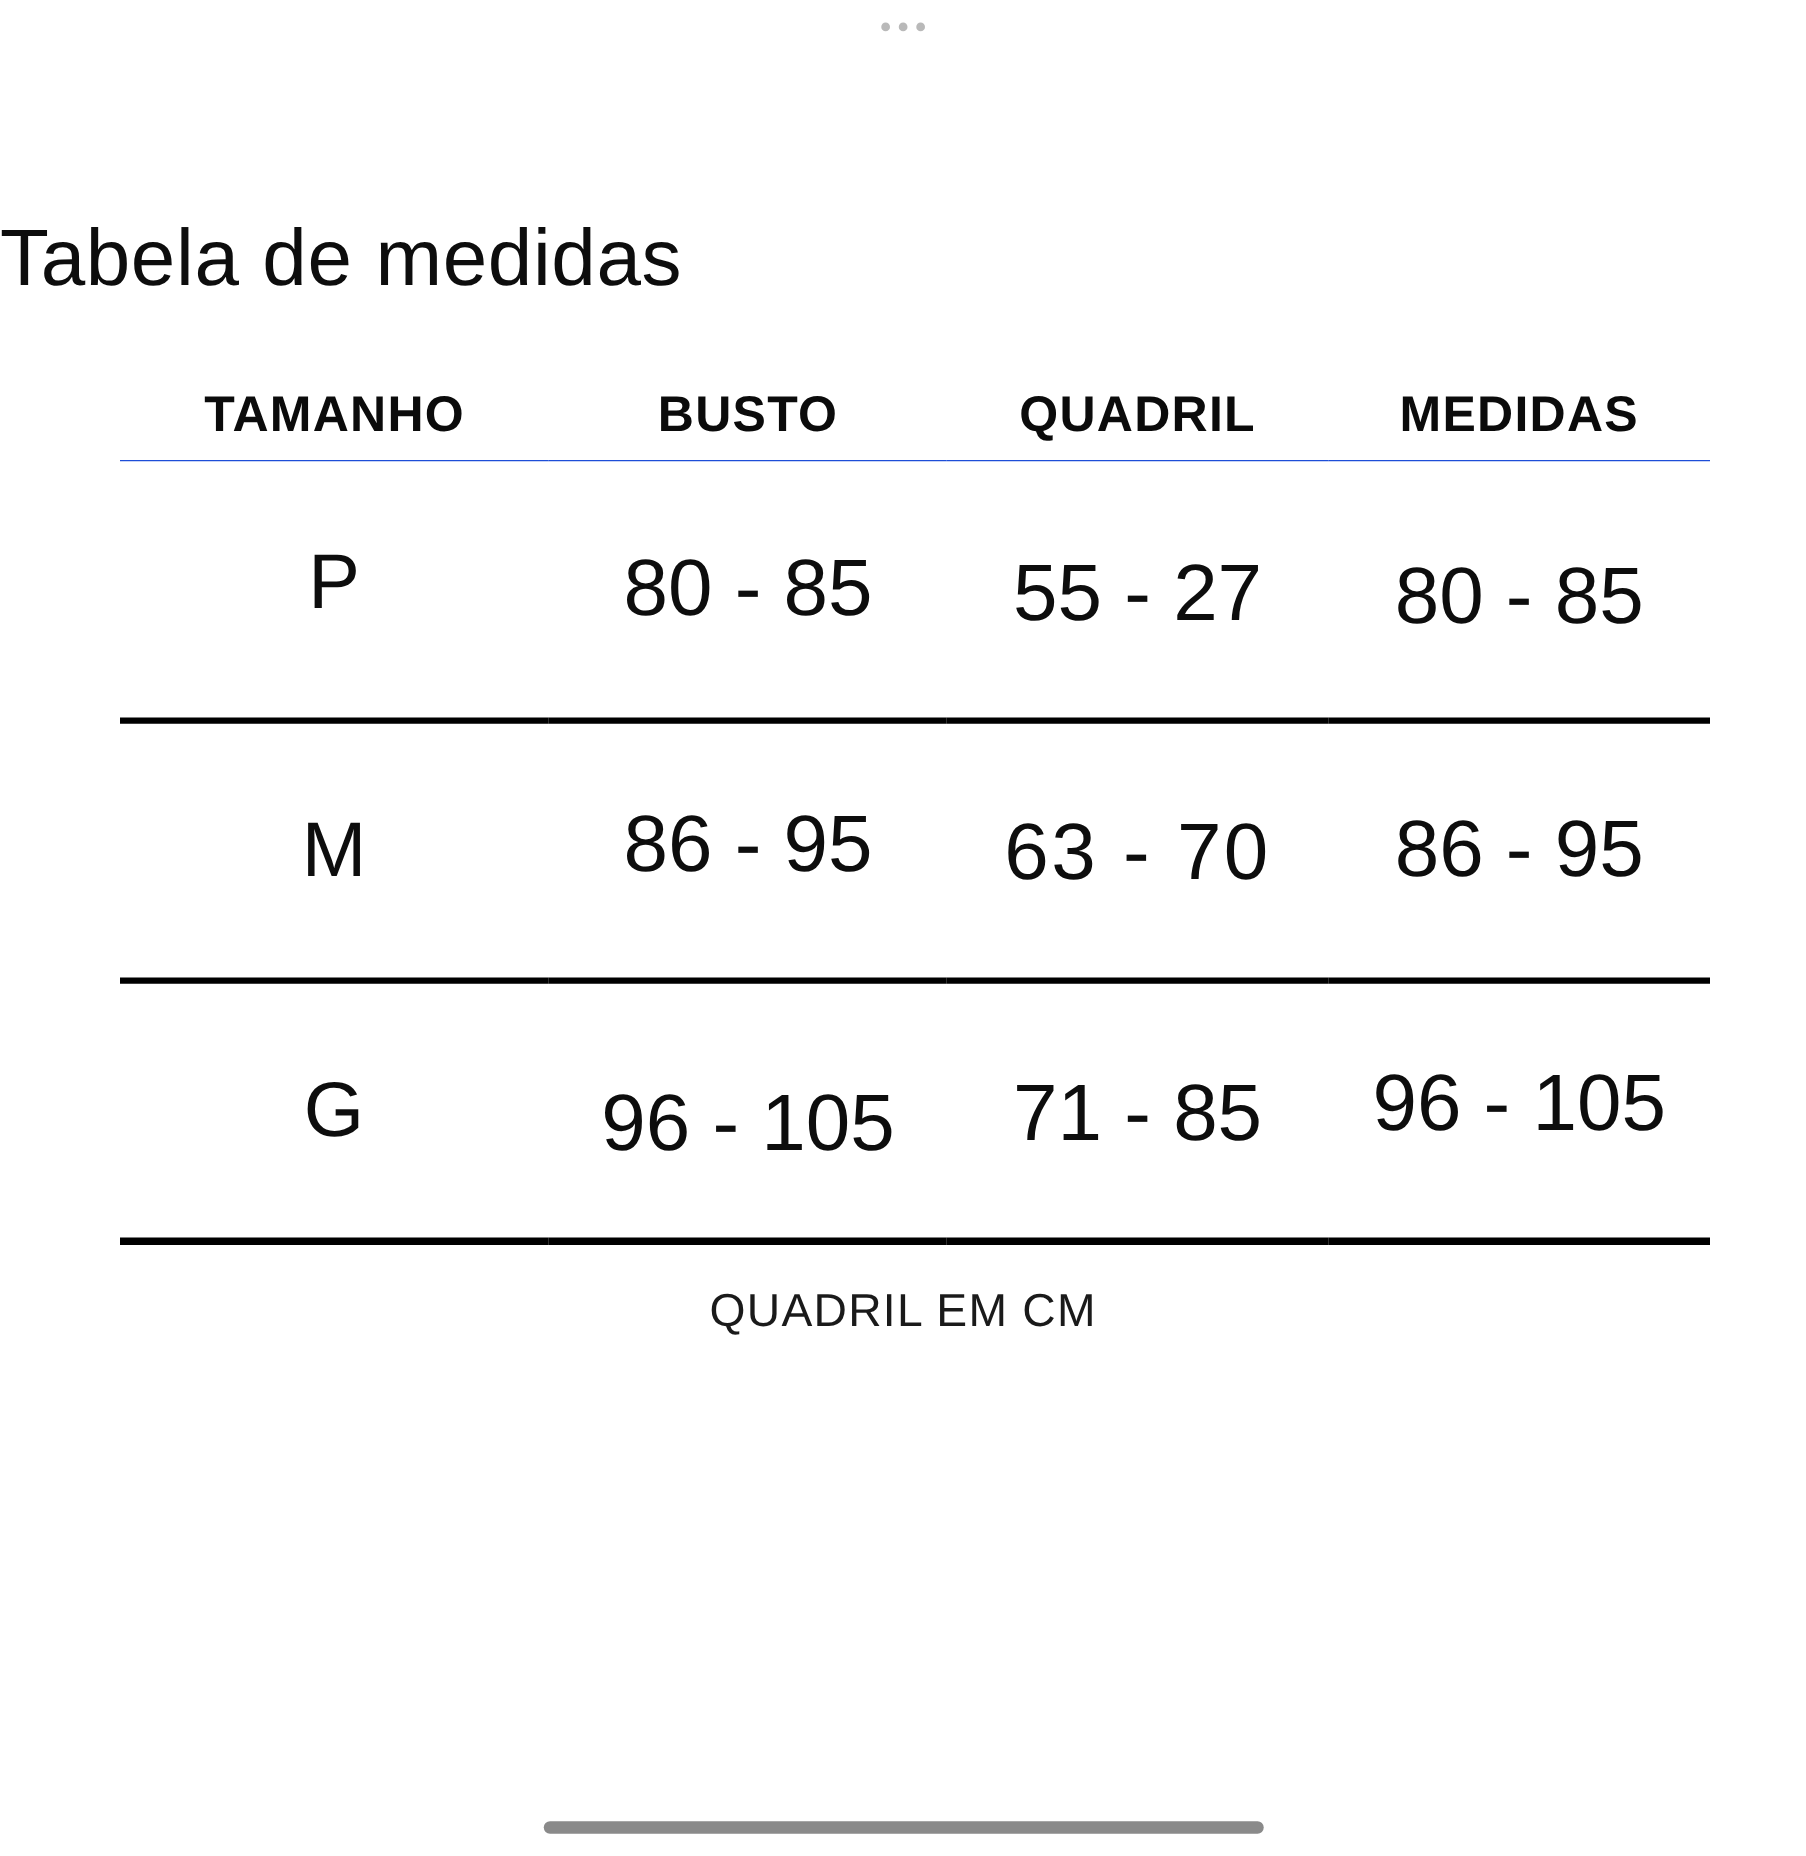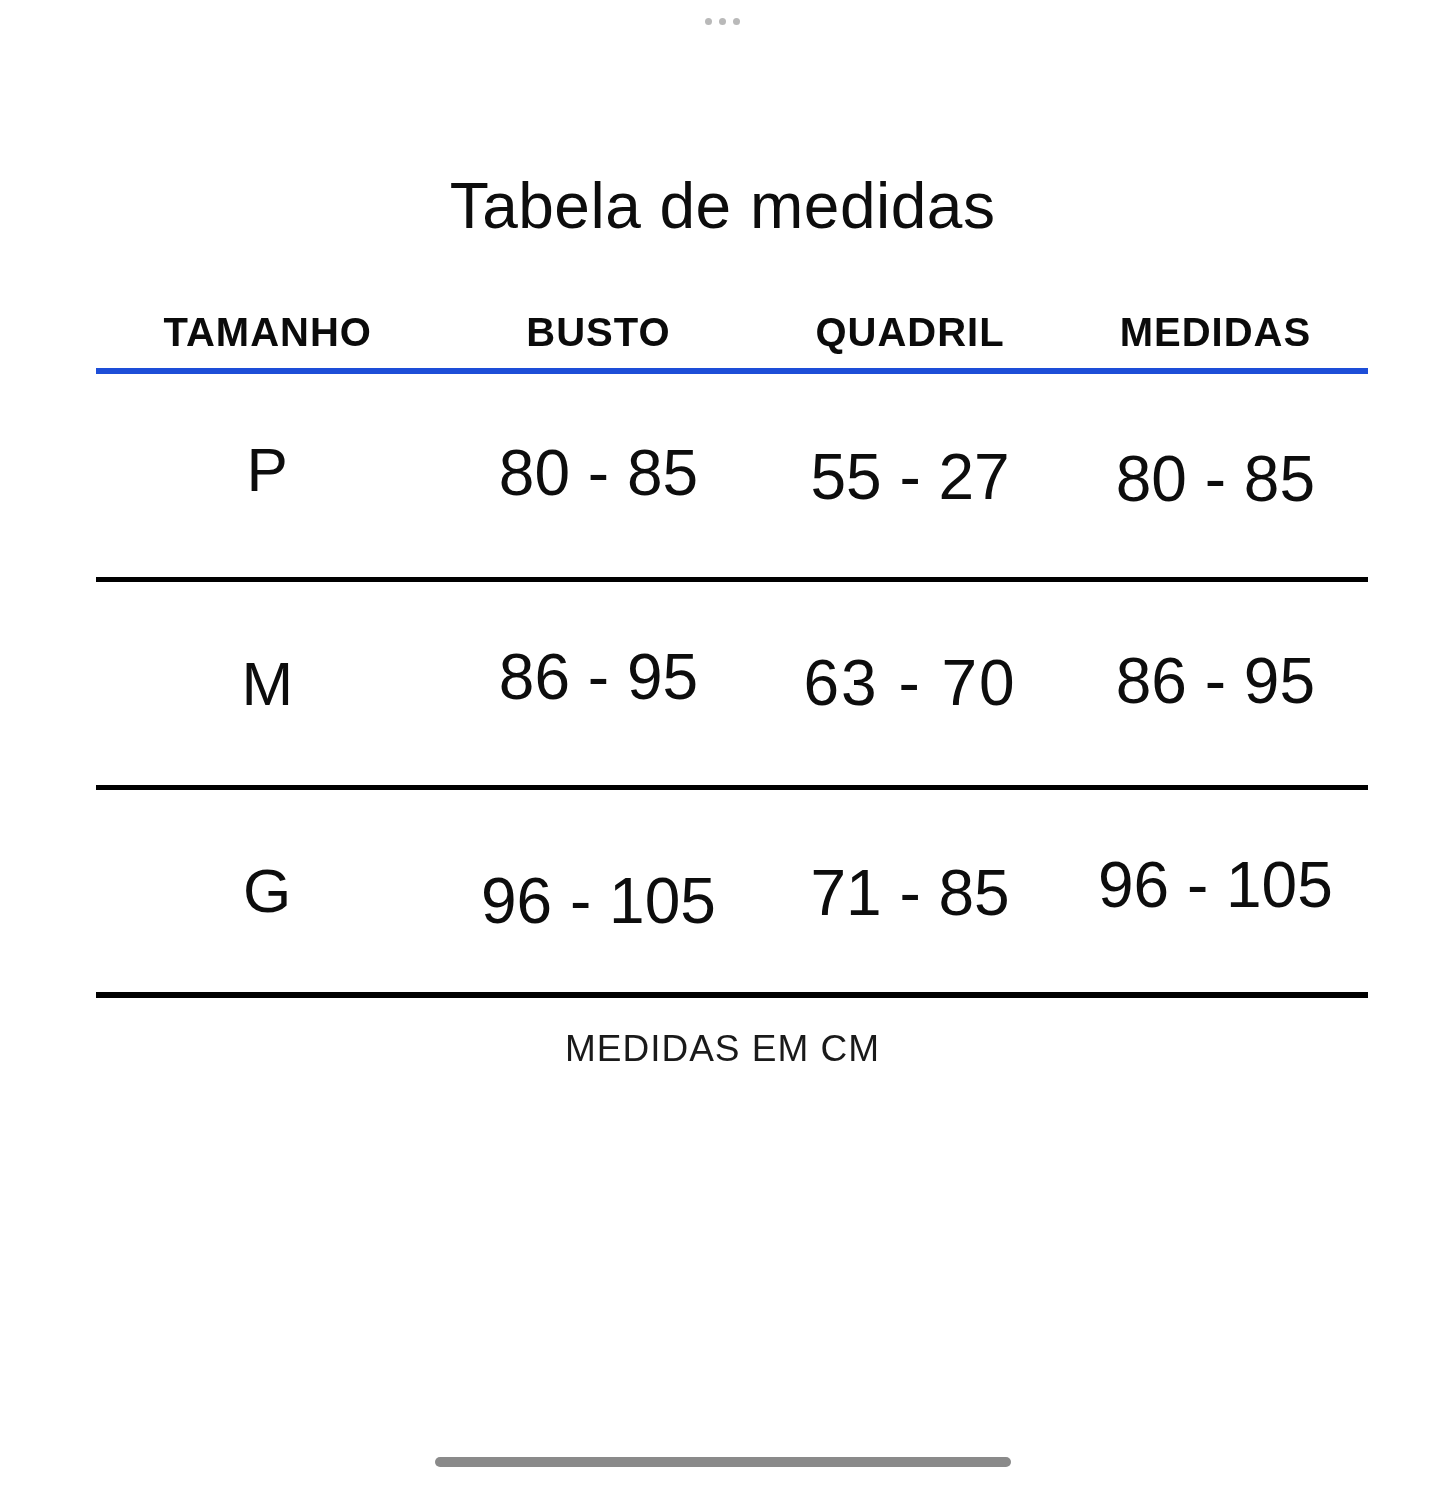--- a/index.html
+++ b/index.html
@@ -35,21 +35,20 @@
     border-radius: 50%;
     background: #b9b9b9;
   }
 
   
   .page-title {
     position: absolute;
     top: 128px;
     left: 0;
     width: 100%;
-    text-align: center;
     font-size: 64px;
     font-weight: 400;
     letter-spacing: 0.5px;
     line-height: 1.1;
     color: #0d0d0d;
   }
 
   
   .table-wrap {
     position: absolute;
@@ -76,21 +75,21 @@
 
   thead th {
     font-size: 40px;
     font-weight: 700;
     letter-spacing: 1px;
     height: 72px;
     padding-bottom: 6px;
     color: #0b0b0b;
   }
   thead tr {
-    border-bottom: 6px solid #1d4ed8;
+    border-bottom: 1px solid #1d4ed8;
   }
 
   tbody tr {
     height: 208px;
     border-bottom: 5px solid #000;
   }
   tbody tr:last-child {
     border-bottom: 6px solid #000;
   }
   tbody td {
@@ -183,15 +182,15 @@
       <tr class="row-g">
         <td class="size-cell">G</td>
         <td class="bust-cell">96 - 105</td>
         <td class="waist-cell">71 - 85</td>
         <td class="hip-cell">96 - 105</td>
       </tr>
     </tbody>
   </table>
 </div>
 
-<div class="footnote">MEDIDAS EM CM</div>
+<div class="footnote">QUADRIL EM CM</div>
 
 <div class="home-indicator"></div>
 
 </body></html>

